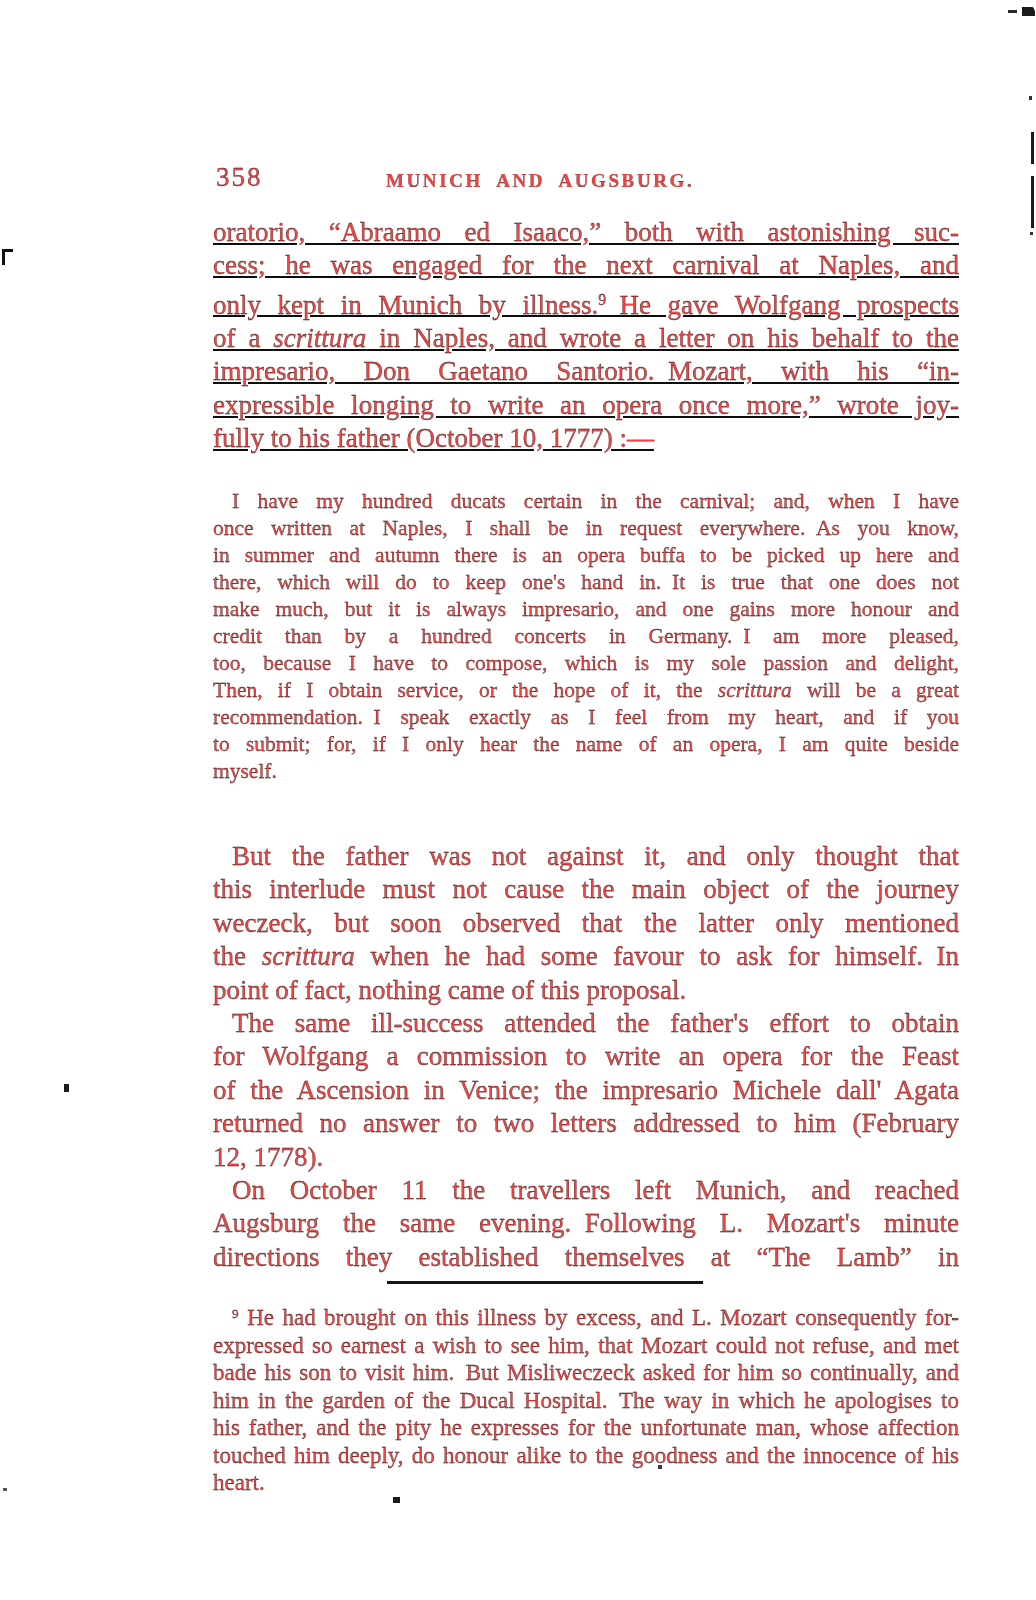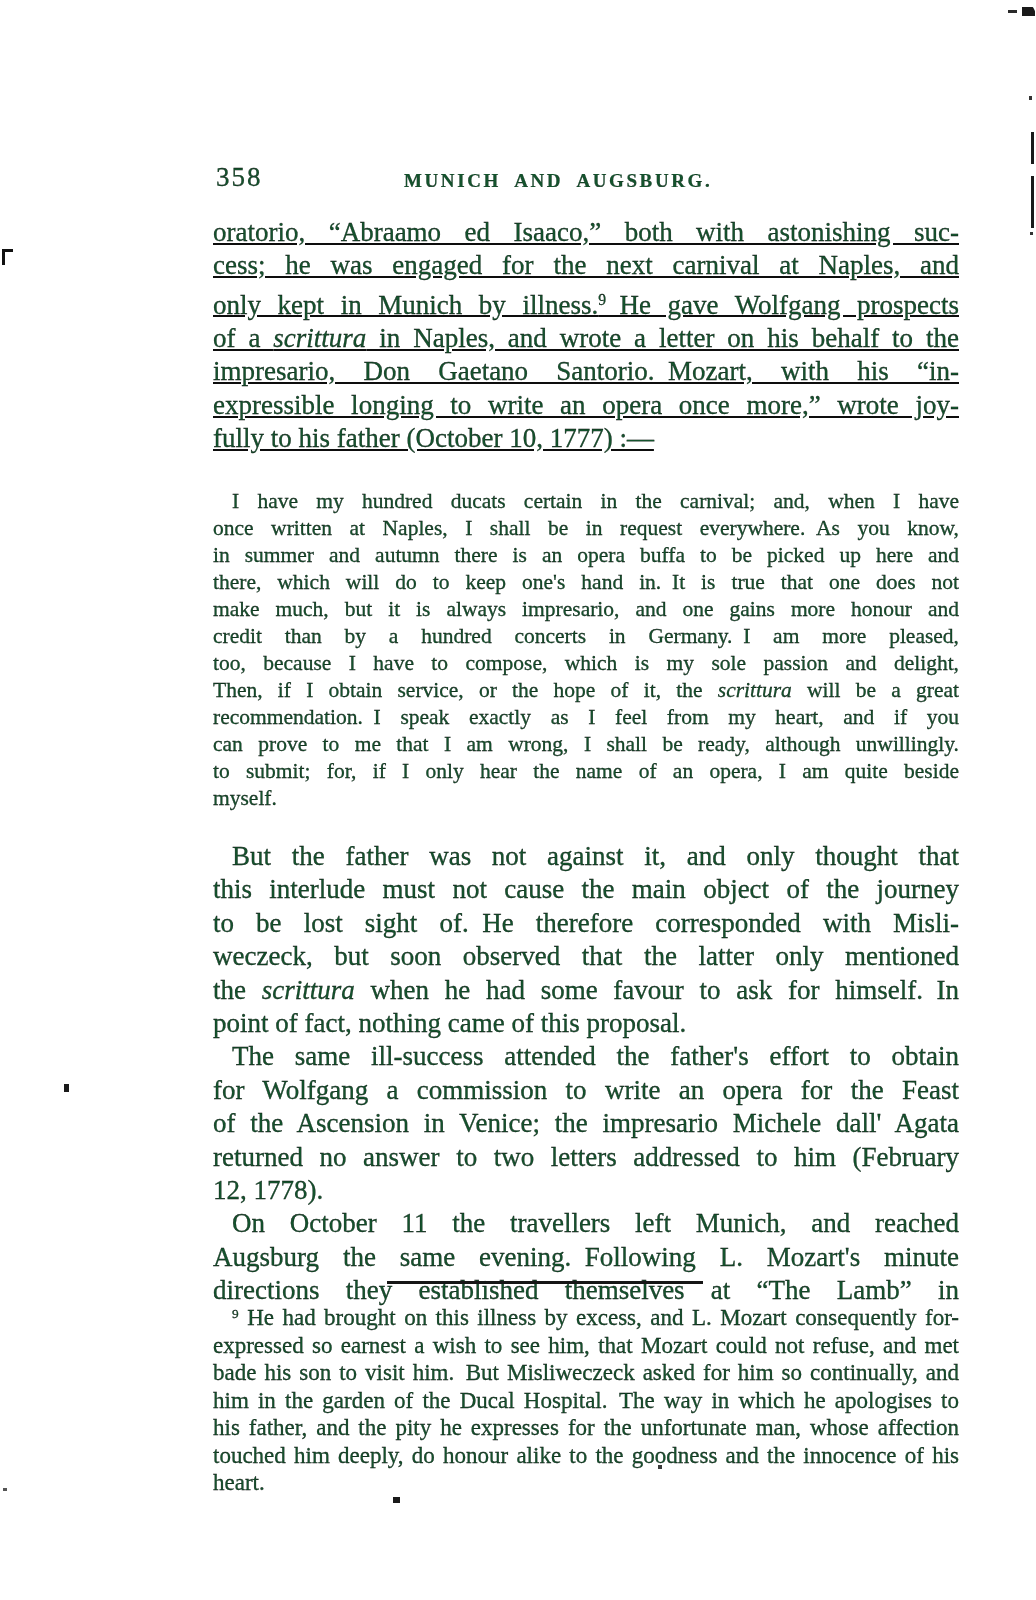--- a/index.html
+++ b/index.html
@@ -3,33 +3,33 @@
 <meta charset="utf-8">
 <style>
   html, body { margin: 0; padding: 0; background: #ffffff; }
   #page {
     position: relative;
     width: 1036px;
     height: 1569px;
     background: #ffffff;
     overflow: hidden;
     font-family: "Liberation Serif", "DejaVu Serif", serif;
-    color: #14532d;
+    color: #ef4444;
     border-radius: 17px;
     -webkit-text-stroke: 0.28px #0d0d0d;
   }
   #page-number {
     position: absolute;
     left: 216px; top: 162px;
     font-size: 27px;
     letter-spacing: 2px;
   }
   #running-header {
     position: absolute;
-    left: 404px; top: 170px;
+    left: 386px; top: 170px;
     font-size: 19px;
     letter-spacing: 2.6px;
     word-spacing: 7px;
     font-weight: bold;
     -webkit-text-stroke: 0.2px #0d0d0d;
   }
   .textblock {
     position: absolute;
     left: 213px;
     width: 746px;
@@ -83,28 +83,26 @@
   <div id="block-quote" class="textblock">
       <div class="line indent"><span>I have my hundred ducats certain in the carnival; and, when I have</span></div>
       <div class="line"><span>once written at Naples, I shall be in request everywhere. As you know,</span></div>
       <div class="line"><span>in summer and autumn there is an opera buffa to be picked up here and</span></div>
       <div class="line"><span>there, which will do to keep one's hand in. It is true that one does not</span></div>
       <div class="line"><span>make much, but it is always impresario, and one gains more honour and</span></div>
       <div class="line"><span>credit than by a hundred concerts in Germany. I am more pleased,</span></div>
       <div class="line"><span>too, because I have to compose, which is my sole passion and delight,</span></div>
       <div class="line"><span>Then, if I obtain service, or the hope of it, the </span><span class="it">scrittura</span><span> will be a great</span></div>
       <div class="line"><span>recommendation. I speak exactly as I feel from my heart, and if you</span></div>
-      <div class="line"><span>can prove to me that I am wrong, I shall be ready, although unwillingly.</span></div>
       <div class="line"><span>to submit; for, if I only hear the name of an opera, I am quite beside</span></div>
       <div class="line lastline"><span>myself.</span></div>
     </div>
   <div id="block-rest" class="textblock">
       <div class="line indent"><span>But the father was not against it, and only thought that</span></div>
       <div class="line"><span>this interlude must not cause the main object of the journey</span></div>
-      <div class="line"><span>to be lost sight of. He therefore corresponded with Misli-</span></div>
       <div class="line"><span>weczeck, but soon observed that the latter only mentioned</span></div>
       <div class="line"><span>the </span><span class="it">scrittura</span><span> when he had some favour to ask for himself. In</span></div>
       <div class="line lastline"><span>point of fact, nothing came of this proposal.</span></div>
       <div class="line indent"><span>The same ill-success attended the father's effort to obtain</span></div>
       <div class="line"><span>for Wolfgang a commission to write an opera for the Feast</span></div>
       <div class="line"><span>of the Ascension in Venice; the impresario Michele dall' Agata</span></div>
       <div class="line"><span>returned no answer to two letters addressed to him (February</span></div>
       <div class="line lastline"><span>12, 1778).</span></div>
       <div class="line indent"><span>On October 11 the travellers left Munich, and reached</span></div>
       <div class="line"><span>Augsburg the same evening. Following L. Mozart's minute</span></div>

